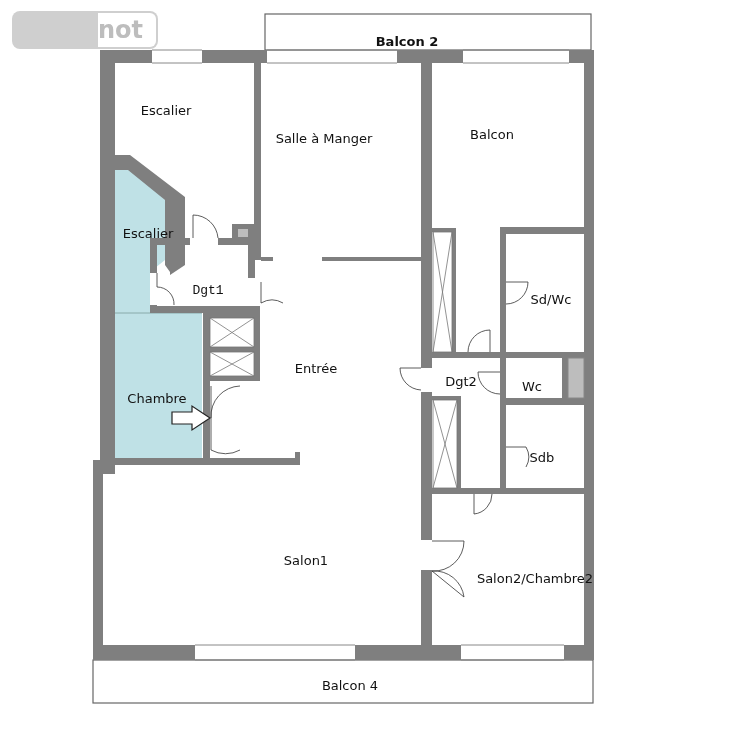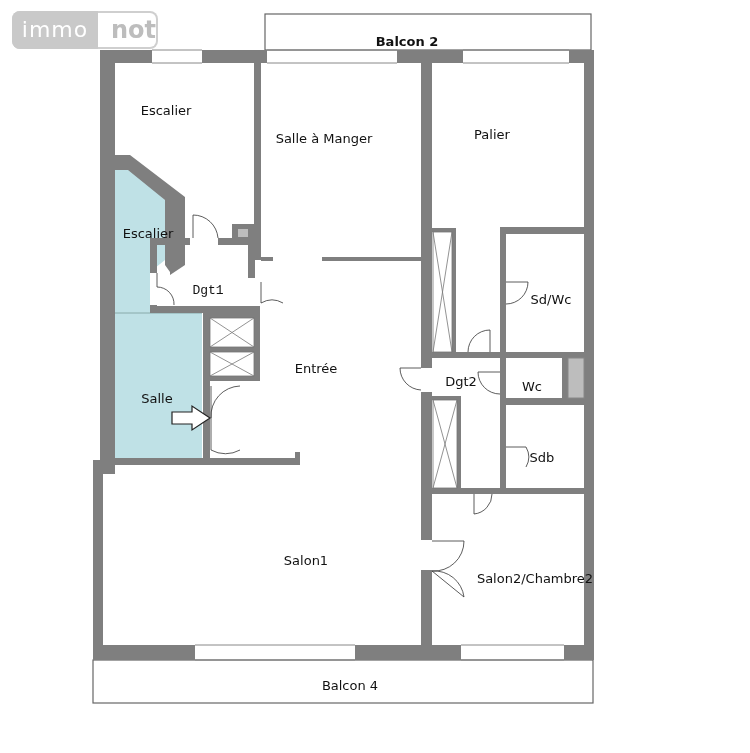--- a/index.html
+++ b/index.html
@@ -1,20 +1,20 @@
 <!DOCTYPE html>
 <html><head>
 <meta charset="utf-8">
 <style>
   html, body { margin: 0; padding: 0; background: #ffffff; }
   body { width: 750px; height: 753px; position: relative; overflow: hidden; font-family: "DejaVu Sans", "Liberation Sans", sans-serif; }
   #plan { position: absolute; left: 0; top: 0; }
   .logo { position: absolute; left: 12px; top: 11px; width: 146px; height: 38px; border-radius: 8px; background: #cfcfcf; overflow: hidden; }
   .logo .left { position: absolute; left: 0; top: 0; width: 86px; height: 38px; background: #c9c9c9; color: #ffffff; font-size: 22px; line-height: 38px; text-align: center; letter-spacing: 1px; }
-  .logo .right { position: absolute; left: 86px; top: 2px; width: 58px; height: 34px; background: #ffffff; border-radius: 0 6px 6px 0; color: #bdbdbd; font-size: 24px; font-weight: bold; line-height: 34px; text-align: right; }
+  .logo .right { position: absolute; left: 86px; top: 2px; width: 58px; height: 34px; background: #ffffff; border-radius: 0 6px 6px 0; color: #bdbdbd; font-size: 24px; font-weight: bold; line-height: 34px; text-align: left; }
   .label { position: absolute; font-size: 13px; color: #111; white-space: nowrap; transform: translate(-50%, -50%); }
 </style>
 </head>
 <body>
 
 <svg id="plan" width="750" height="753" viewBox="0 0 750 753" xmlns="http://www.w3.org/2000/svg">
 
   <rect x="265" y="14" width="326" height="36" fill="#fff" stroke="#666" stroke-width="1.2"></rect>
   <rect x="93" y="660" width="500" height="43" fill="#fff" stroke="#666" stroke-width="1.2"></rect>
 
@@ -125,33 +125,32 @@
     <path d="M506,447 L526,447 A20,20 0 0 1 526,467"></path>
     <path d="M474,494 L474,514 A20,20 0 0 0 492,494"></path>
     <path d="M432,541 L464,541 A30,30 0 0 1 432,571"></path>
     <path d="M432,571 L464,597 A30,30 0 0 0 432,571"></path>
   </g>
 
   <path d="M172,412 L192,412 L192,406 L210,418 L192,430 L192,424 L172,424 Z" fill="#fff" stroke="#222" stroke-width="1.2"></path>
 </svg>
 
 <div class="logo">
-  <div class="left">immo</div>
   <div class="right">not</div>
 </div>
 
 <div id="labels">
     <div class="label" style="left: 407px; top: 41px; font-weight: bold;">Balcon 2</div>
     <div class="label" style="left: 166px; top: 110px;">Escalier</div>
     <div class="label" style="left: 324px; top: 138px;">Salle à Manger</div>
-    <div class="label" style="left: 492px; top: 134px;">Palier</div>
+    <div class="label" style="left: 492px; top: 134px;">Balcon</div>
     <div class="label" style="left: 148px; top: 233px;">Escalier</div>
     <div class="label" style="left: 208px; top: 290px; font-family: Liberation Mono, monospace;">Dgt1</div>
     <div class="label" style="left: 551px; top: 299px;">Sd/Wc</div>
     <div class="label" style="left: 316px; top: 368px;">Entrée</div>
     <div class="label" style="left: 461px; top: 381px;">Dgt2</div>
     <div class="label" style="left: 532px; top: 378px; margin-top: 8px;">Wc</div>
-    <div class="label" style="left: 157px; top: 398px;">Salle</div>
+    <div class="label" style="left: 157px; top: 398px;">Chambre</div>
     <div class="label" style="left: 542px; top: 457px;">Sdb</div>
     <div class="label" style="left: 262px; top: 560px; margin-left: 44px;">Salon1</div>
     <div class="label" style="left: 535px; top: 578px;">Salon2/Chambre2</div>
     <div class="label" style="left: 350px; top: 685px;">Balcon 4</div>
   </div>
 
 </body></html>

